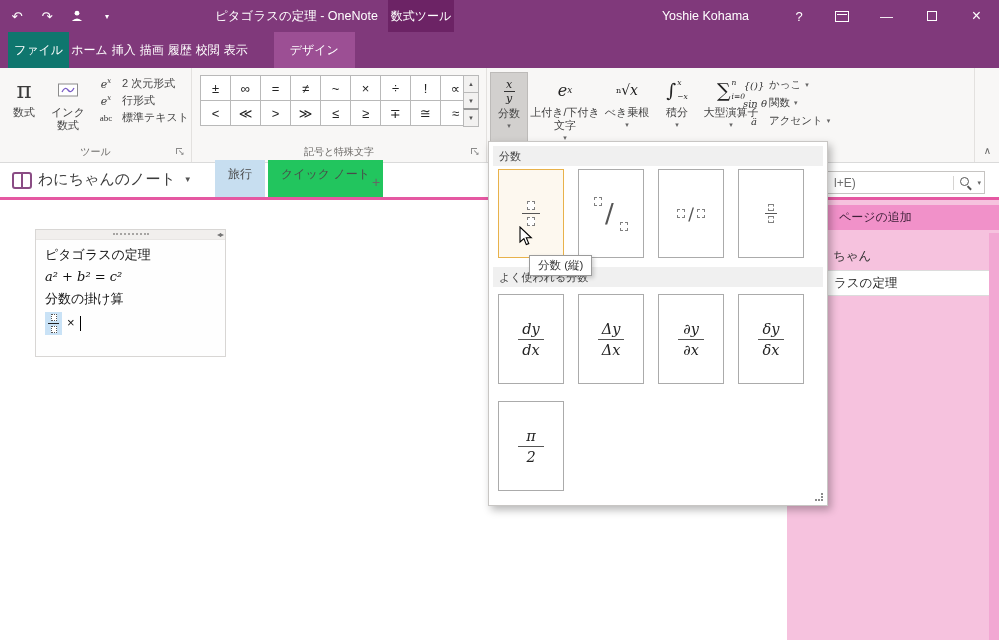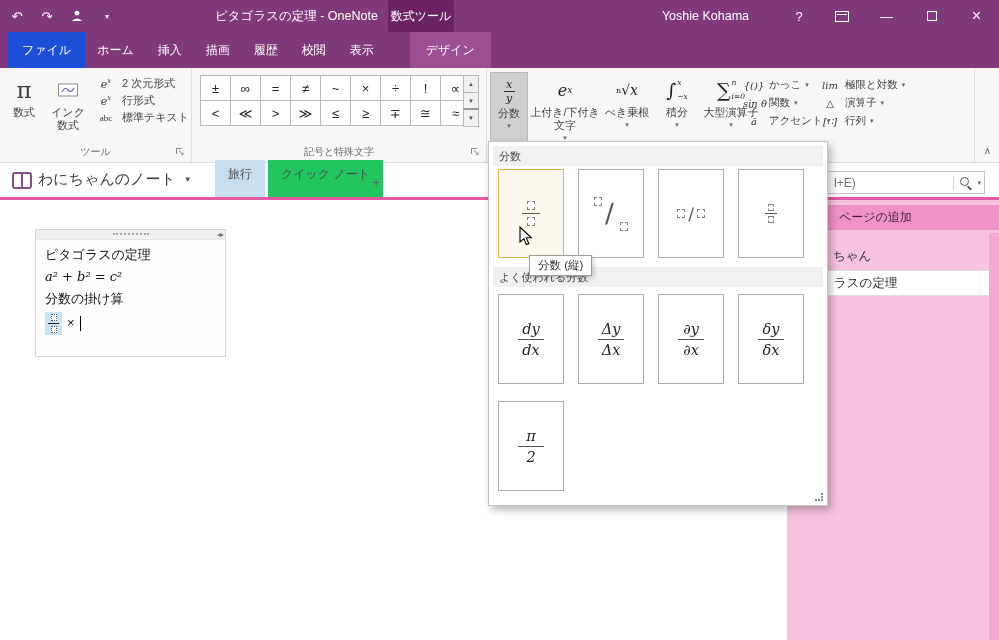--- a/index.html
+++ b/index.html
@@ -18,22 +18,22 @@
   .user{font-size:12.5px;margin-right:30px}
   .winbtn{width:45px;height:32px;display:flex;align-items:center;justify-content:center;font-size:13px;cursor:default}
   .winbtn.help{width:40px}
   .rdo-icon{width:14px;height:11px;border:1px solid #fff;position:relative;display:inline-block}
   .rdo-icon::after{content:"";position:absolute;left:1px;right:1px;top:2px;border-top:1px solid #fff}
   .max-icon{width:10px;height:10px;border:1px solid #fff;display:inline-block}
   .close-x{font-size:16px}
 
   
   .ribbon-tabs{position:absolute;top:32px;left:0;right:0;height:36px;background:#80397B;display:flex;align-items:stretch;padding-left:8px;color:#fff;font-size:12px}
-  .rtab{padding:0 12px;display:flex;align-items:center;white-space:nowrap;cursor:default}
-  .rtab.file{background:#1d4ed8;padding:0 14px}
+  .rtab{padding:0 2px;display:flex;align-items:center;white-space:nowrap;cursor:default}
+  .rtab.file{background:#0f766e;padding:0 6px}
   .rtab.active{background:#9C4F94;margin-left:24px;padding:0 16px}
 
   
   .ribbon{position:absolute;top:68px;left:0;right:0;height:95px;background:#F8F7F6;border-bottom:1px solid #DADADA}
   .group{position:absolute;top:0;height:94px;border-right:1px solid #E3E1DF}
   .grp-label{position:absolute;bottom:3px;left:0;right:0;text-align:center;font-size:10px;color:#6A6865}
   .dlg{position:absolute;right:5px;bottom:4px;width:10px;height:10px;font-size:8px;line-height:10px;text-align:center;color:#777}
   .dlg::before{content:"";position:absolute;left:0;top:0;width:5px;height:5px;border-left:1px solid #8a8a8a;border-top:1px solid #8a8a8a}
 
   .grp-tools{left:0;width:192px}
@@ -325,37 +325,20 @@
           <span class="sic">sin θ</span>
           <span>関数</span>
           <span class="dd">▾</span>
         </div>
         <div class="strow">
           <span class="sic">ä</span>
           <span>アクセント</span>
           <span class="dd">▾</span>
         </div>
       </div>
-      <div class="stcol2">
-        <div class="strow">
-          <span class="sic">lim</span>
-          <span>極限と対数</span>
-          <span class="dd">▾</span>
-        </div>
-        <div class="strow">
-          <span class="sic">△</span>
-          <span>演算子</span>
-          <span class="dd">▾</span>
-        </div>
-        <div class="strow">
-          <span class="sic">[∷]</span>
-          <span>行列</span>
-          <span class="dd">▾</span>
-        </div>
-      </div>
     </div>
 
     <div class="collapse">∧</div>
   </div>
 
   <div class="nb-header">
     <span class="nb-icon">
       <svg width="20" height="17" viewBox="0 0 20 17">
           <rect x="1" y="1" width="18" height="15" rx="2" fill="none" stroke="#8A4C84" stroke-width="2"></rect>
           <line x1="10" y1="1" x2="10" y2="16" stroke="#8A4C84" stroke-width="2"></line>

